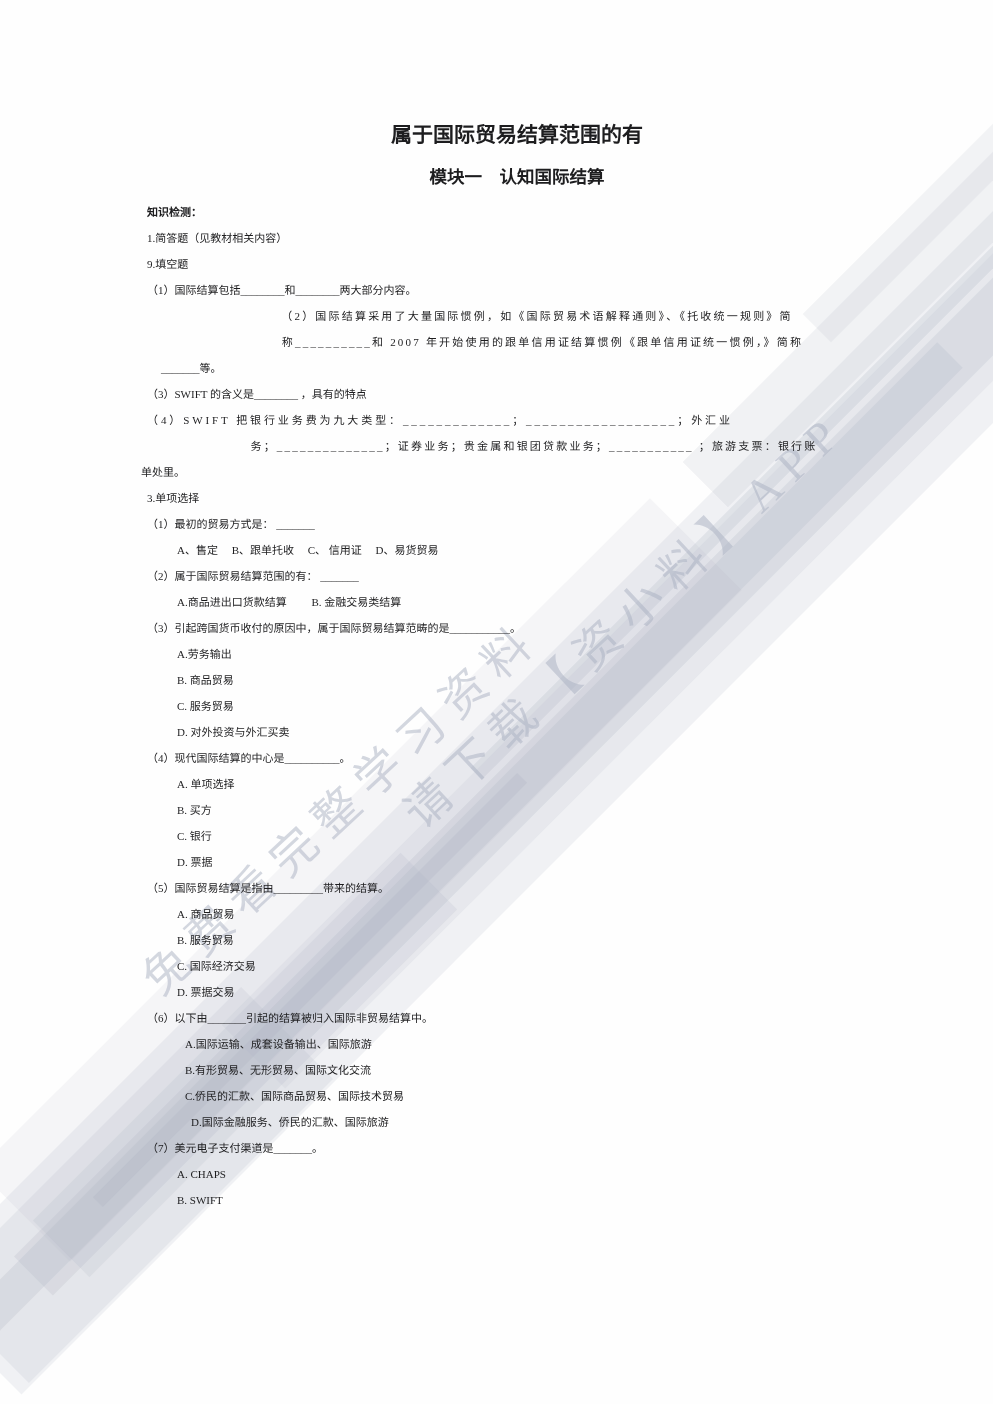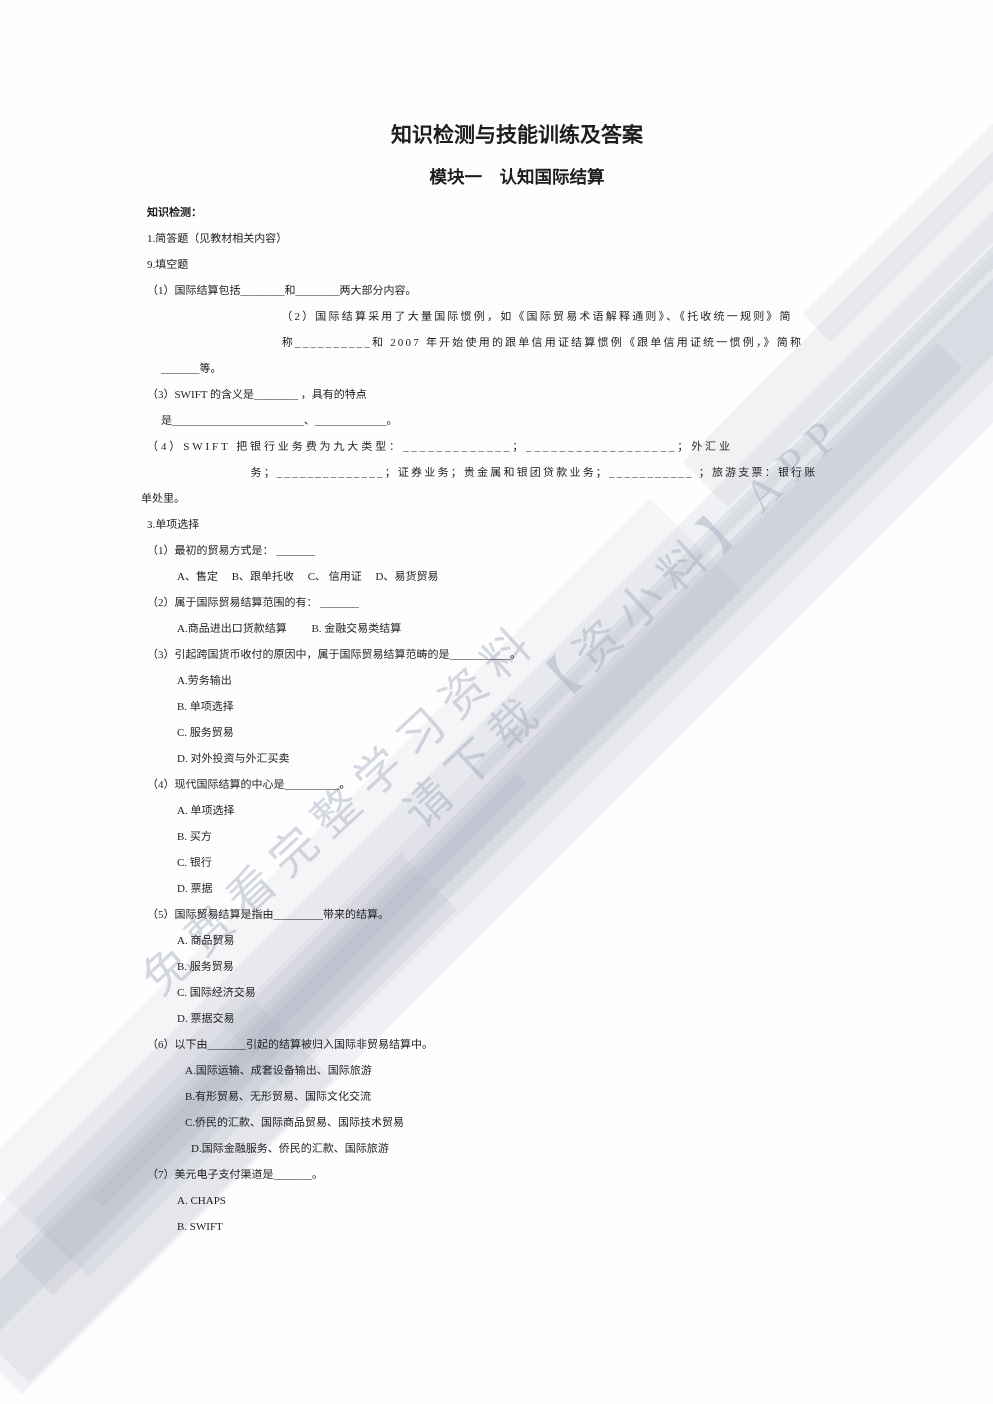--- a/index.html
+++ b/index.html
@@ -51,44 +51,43 @@
     <div class="band" style="left:-15px;top:1025px;width:520px;height:80px;opacity:.16;"></div>
     <div class="band" style="left:635px;top:283px;width:480px;height:64px;opacity:.15;"></div>
     <div class="band" style="left:-80px;top:1120px;width:430px;height:130px;opacity:.17;"></div>
     <div class="band" style="left:10px;top:983px;width:600px;height:14px;opacity:.25;"></div>
     <div class="band" style="left:770px;top:195px;width:320px;height:40px;opacity:.14;"></div>
   </div>
 
   <div class="wm-text" style="left:77px;top:772px;">免费看完整学习资料</div>
   <div class="wm-text" style="left:330px;top:584px;">请下载【资小料】APP</div>
 
-  <div class="doc-title">知识检测与技能训练及答案</div>
+  <div class="doc-title">属于国际贸易结算范围的有</div>
   <div class="doc-subtitle">模块一　认知国际结算</div>
 
   <div class="doc-body">
       <div class="line b">知识检测：</div>
       <div class="line">1.简答题（见教材相关内容）</div>
       <div class="line">9.填空题</div>
       <div class="line">（1）国际结算包括________和________两大部分内容。</div>
       <div class="line w1">（2）国际结算采用了大量国际惯例，如《国际贸易术语解释通则》、《托收统一规则》简</div>
       <div class="line i1 w1">称__________和 2007 年开始使用的跟单信用证结算惯例《跟单信用证统一惯例，》简称</div>
       <div class="line i2">_______等。</div>
       <div class="line">（3）SWIFT 的含义是________ ，具有的特点</div>
-      <div class="line i2">是________________________、_____________。</div>
       <div class="line w2">（4）SWIFT 把银行业务费为九大类型：_____________；__________________；外汇业</div>
       <div class="line in w1">务；______________；证券业务；贵金属和银团贷款业务；___________ ；旅游支票：银行账</div>
       <div class="line in">单处里。</div>
       <div class="line">3.单项选择</div>
       <div class="line">（1）最初的贸易方式是： _______</div>
       <div class="line i3">A、售定　 B、跟单托收　 C、 信用证　 D、易货贸易</div>
       <div class="line">（2）属于国际贸易结算范围的有： _______</div>
       <div class="line i3">A.商品进出口货款结算　　 B. 金融交易类结算</div>
       <div class="line">（3）引起跨国货币收付的原因中，属于国际贸易结算范畴的是___________。</div>
       <div class="line i3">A.劳务输出</div>
-      <div class="line i3">B. 单项选择</div>
+      <div class="line i3">B. 商品贸易</div>
       <div class="line i3">C. 服务贸易</div>
       <div class="line i3">D. 对外投资与外汇买卖</div>
       <div class="line">（4）现代国际结算的中心是__________。</div>
       <div class="line i3">A. 单项选择</div>
       <div class="line i3">B. 买方</div>
       <div class="line i3">C. 银行</div>
       <div class="line i3">D. 票据</div>
       <div class="line">（5）国际贸易结算是指由_________带来的结算。</div>
       <div class="line i3">A. 商品贸易</div>
       <div class="line i3">B. 服务贸易</div>

